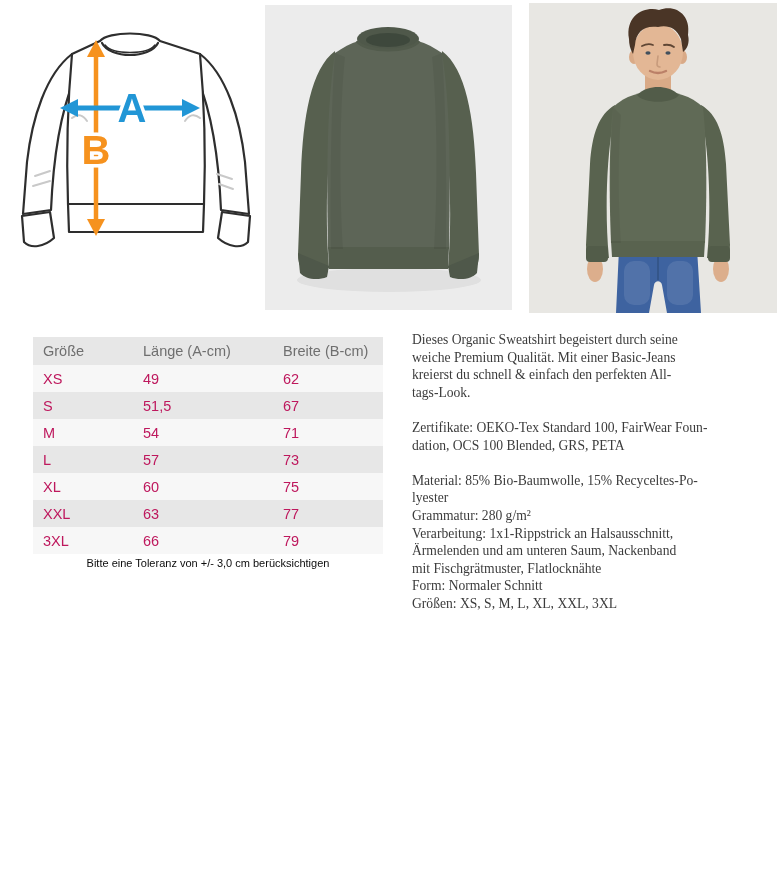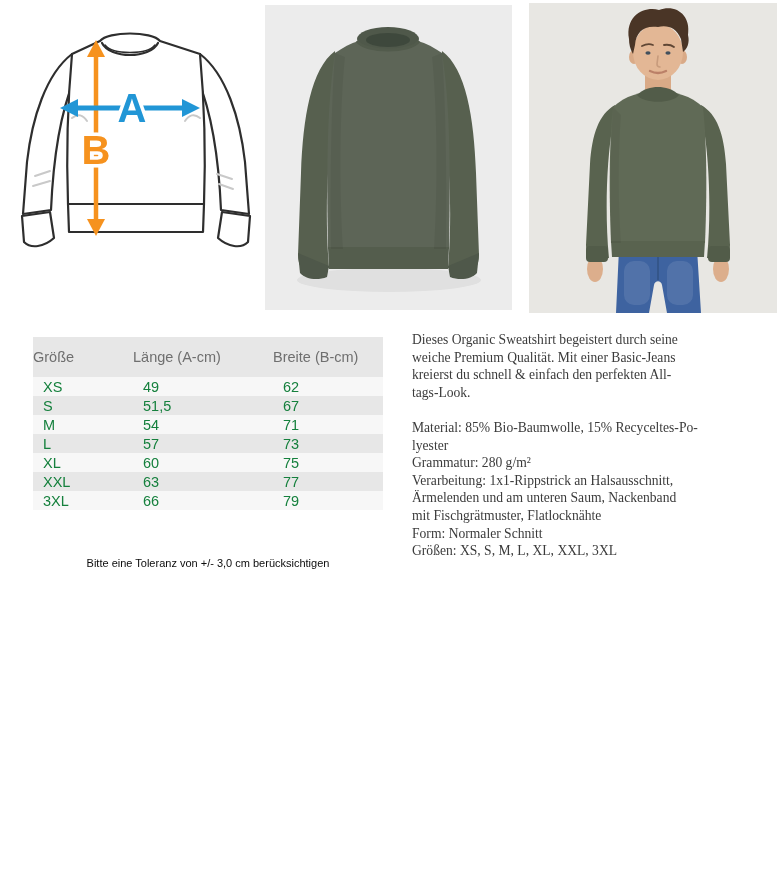--- a/index.html
+++ b/index.html
@@ -5,23 +5,23 @@
   html,body{margin:0;padding:0;background:#ffffff;}
   body{width:777px;height:873px;position:relative;font-family:"Liberation Sans",sans-serif;overflow:hidden;}
   figure{margin:0;}
   .panel{position:absolute;overflow:hidden;}
   #diagram-panel{left:8px;top:28px;width:250px;height:255px;background:#ffffff;}
   #product-panel{left:265px;top:5px;width:247px;height:305px;background:#ececec;}
   #model-panel{left:529px;top:3px;width:248px;height:310px;background:#e8e7e3;}
 
   #size-table{position:absolute;left:33px;top:337px;width:350px;font-size:14.5px;}
   .t-head{display:grid;grid-template-columns:100px 140px 100px;background:#e7e7e7;color:#6f6f6f;
-          height:40px;align-items:center;padding-left:0;box-sizing:border-box;}
-  .t-body .t-row{display:grid;grid-template-columns:100px 140px 100px;height:19px;align-items:center;
-          padding-left:10px;box-sizing:border-box;color:#15803d;background:#f7f7f7;}
+          height:28px;align-items:center;padding-left:10px;box-sizing:border-box;}
+  .t-body .t-row{display:grid;grid-template-columns:100px 140px 100px;height:27px;align-items:center;
+          padding-left:10px;box-sizing:border-box;color:#be185d;background:#f7f7f7;}
   .t-body .t-row:nth-of-type(even){background:#e7e7e7;}
 
   #tolerance-note{position:absolute;left:33px;top:557px;width:350px;text-align:center;
           font-size:11px;color:#0c0c0c;}
 
   #description{position:absolute;left:412px;top:331px;width:362px;font-size:13.6px;
           line-height:17.6px;color:#3b3b3b;font-family:Liberation Serif, serif;}
   #description p{margin:0 0 17.6px 0;white-space:pre-line;}
   #description p:last-child{margin-bottom:12px;}
 
@@ -192,20 +192,22 @@
     </div>
   </section>
 
   <div id="tolerance-note">Bitte eine Toleranz von +/- 3,0 cm berücksichtigen</div>
 
   <section id="description">
     <p>Dieses Organic Sweatshirt begeistert durch seine
 weiche Premium Qualität. Mit einer Basic-Jeans
 kreierst du schnell &amp; einfach den perfekten All-
 tags-Look.</p>
+    <p>Zertifikate: OEKO-Tex Standard 100, FairWear Foun-
+dation, OCS 100 Blended, GRS, PETA</p>
     <p>Material: 85% Bio-Baumwolle, 15% Recyceltes-Po-
 lyester
 Grammatur: 280 g/m²
 Verarbeitung: 1x1-Rippstrick an Halsausschnitt,
 Ärmelenden und am unteren Saum, Nackenband
 mit Fischgrätmuster, Flatlocknähte
 Form: Normaler Schnitt
 Größen: XS, S, M, L, XL, XXL, 3XL</p>
   </section>
 

